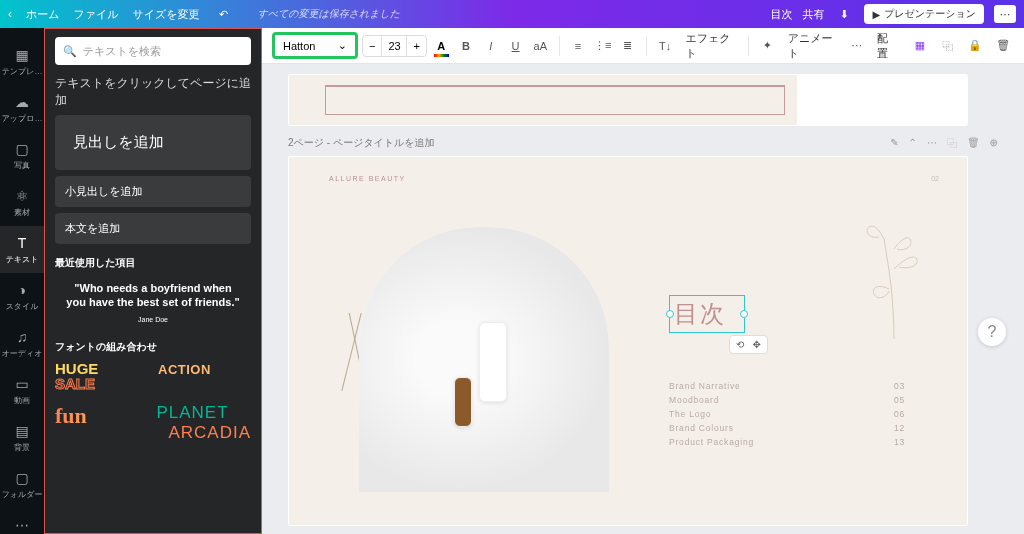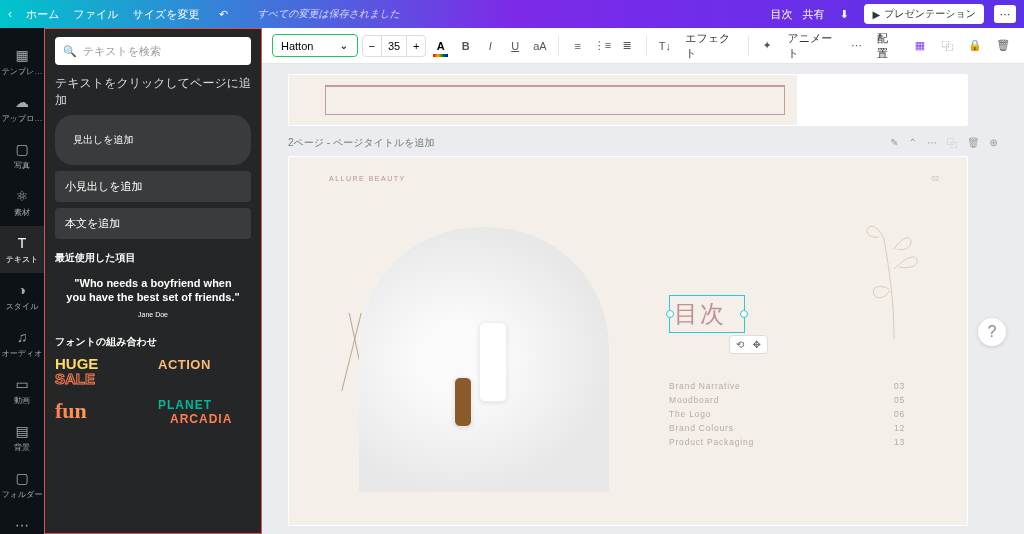--- a/index.html
+++ b/index.html
@@ -23,39 +23,39 @@
 .rail { width: 44px; background: #0d1216; display: flex; flex-direction: column; align-items: center; padding-top: 10px; color: #a7a9ab; }
 .rail .item { display: flex; flex-direction: column; align-items: center; gap: 2px; padding: 8px 0; font-size: 8px; cursor: pointer; width: 100%; }
 .rail .item.active { background: #252627; color: #fff; }
 .rail .ic { width: 18px; height: 18px; display: flex; align-items: center; justify-content: center; font-size: 14px; }
 
 
 .panel { width: 218px; background: #252627; border: 1px solid #d9534f; padding: 8px 10px; color: #fff; overflow-y: auto; }
 .panel .search { background: #fff; border-radius: 4px; height: 28px; display: flex; align-items: center; padding: 0 8px; color: #999; font-size: 11px; gap: 6px; }
 .panel .hint { font-size: 12px; color: #ddd; margin: 10px 0 6px; }
 .panel .textbtn { background: #3a3b3c; border-radius: 4px; padding: 8px 10px; margin-bottom: 6px; cursor: pointer; font-size: 11px; }
-.panel .textbtn.h1 { font-size: 10px; padding: 18px; border-radius: 18px; }
+.panel .textbtn.h1 { font-size: 15px; padding: 18px; }
 .panel .section { font-size: 10px; font-weight: 600; margin: 12px 0 8px; }
 .panel .quote { text-align: center; font-family: Georgia, serif; font-size: 11px; line-height: 1.25; font-weight: 600; padding: 4px 10px; }
 .panel .quote .author { font-size: 7px; font-weight: 400; margin-top: 6px; display: block; }
 .panel .combos { display: flex; gap: 10px; margin-bottom: 12px; }
 .panel .combo { flex: 1; font-weight: 900; font-size: 15px; }
 .panel .huge { color: #ffd966; line-height: 0.95; }
 .panel .huge .outline { -webkit-text-stroke: 1px #ff7f50; color: transparent; }
 .panel .action { color: #fdba74; font-size: 13px; letter-spacing: 0.5px; }
 .panel .fun { font-family: cursive; font-size: 22px; font-weight: 900; background: linear-gradient(90deg, #ff7f50, #ffd966); -webkit-background-clip: text; -webkit-text-fill-color: transparent; }
-.panel .planet { color: #00b894; font-size: 12px; font-weight: 700; letter-spacing: 1px; }
+.panel .planet { color: #00b894; font-size: 17px; font-weight: 400; letter-spacing: 1px; }
 .panel .planet span:last-child { color: #ff7f50; margin-left: 12px; }
 
 
 .canvas { flex: 1; background: #ebecf0; position: relative; }
 
 
 .toolbar { height: 36px; background: #fff; display: flex; align-items: center; padding: 0 10px; gap: 4px; font-size: 11px; border-bottom: 1px solid #e5e5e5; }
-.toolbar .font-select { border: 1px solid #22c55e; border-radius: 4px; padding: 4px 8px; width: 96px; display: flex; justify-content: space-between; align-items: center; }
+.toolbar .font-select { border: 3px solid #22c55e; border-radius: 4px; padding: 4px 8px; width: 96px; display: flex; justify-content: space-between; align-items: center; }
 .toolbar .size-group { display: flex; align-items: center; border: 1px solid #ddd; border-radius: 4px; }
 .toolbar .size-group span { padding: 4px 6px; }
 .toolbar .size-group .num { border-left: 1px solid #ddd; border-right: 1px solid #ddd; width: 26px; text-align: center; }
 .toolbar .tbtn { width: 24px; height: 24px; display: flex; align-items: center; justify-content: center; cursor: pointer; color: #555; }
 .toolbar .color-a { color: #000; font-weight: 600; position: relative; }
 .toolbar .color-a::after { content: ""; position: absolute; bottom: 1px; left: 3px; right: 3px; height: 3px; background: linear-gradient(90deg, red, orange, green, blue); }
 .toolbar .sep { width: 1px; height: 20px; background: #e5e5e5; margin: 0 4px; }
 .toolbar .txtbtn { padding: 4px 6px; cursor: pointer; color: #333; }
 .toolbar .right { margin-left: auto; display: flex; align-items: center; gap: 6px; }
 
@@ -194,21 +194,21 @@
 
   <div class="canvas">
 
     <div class="toolbar">
       <div class="font-select">
         <span>Hatton</span>
         <span>⌄</span>
       </div>
       <div class="size-group">
         <span>−</span>
-        <span class="num">35</span>
+        <span class="num">23</span>
         <span>+</span>
       </div>
       <div class="tbtn color-a">A</div>
       <div class="tbtn">
           <b>B</b>
         </div>
       <div class="tbtn">
           <i>I</i>
         </div>
       <div class="tbtn">

